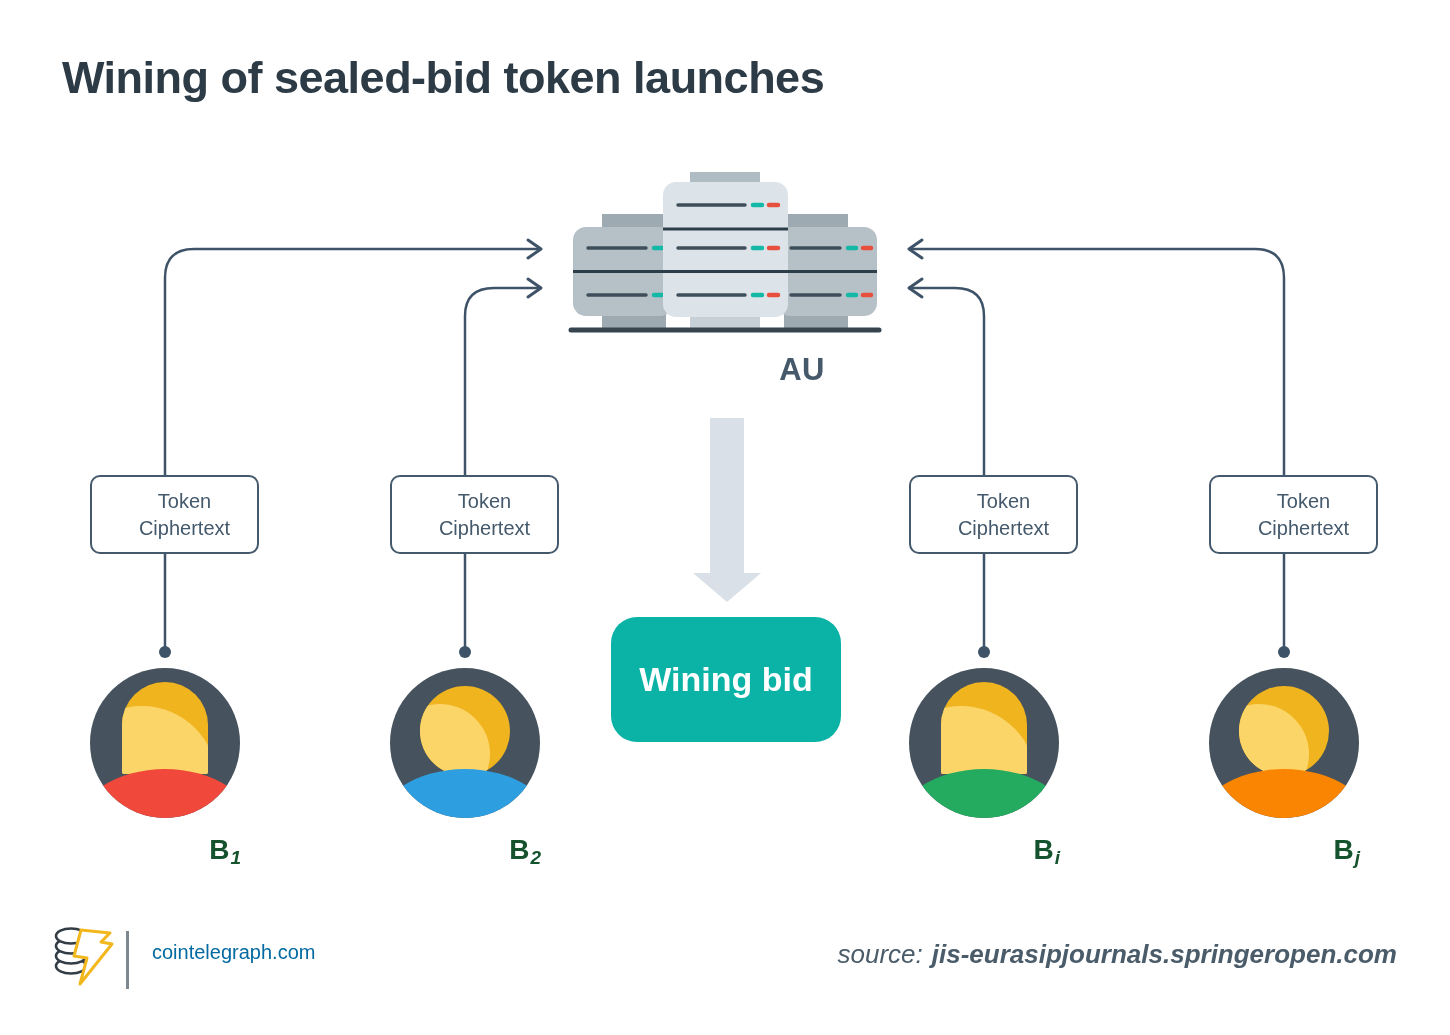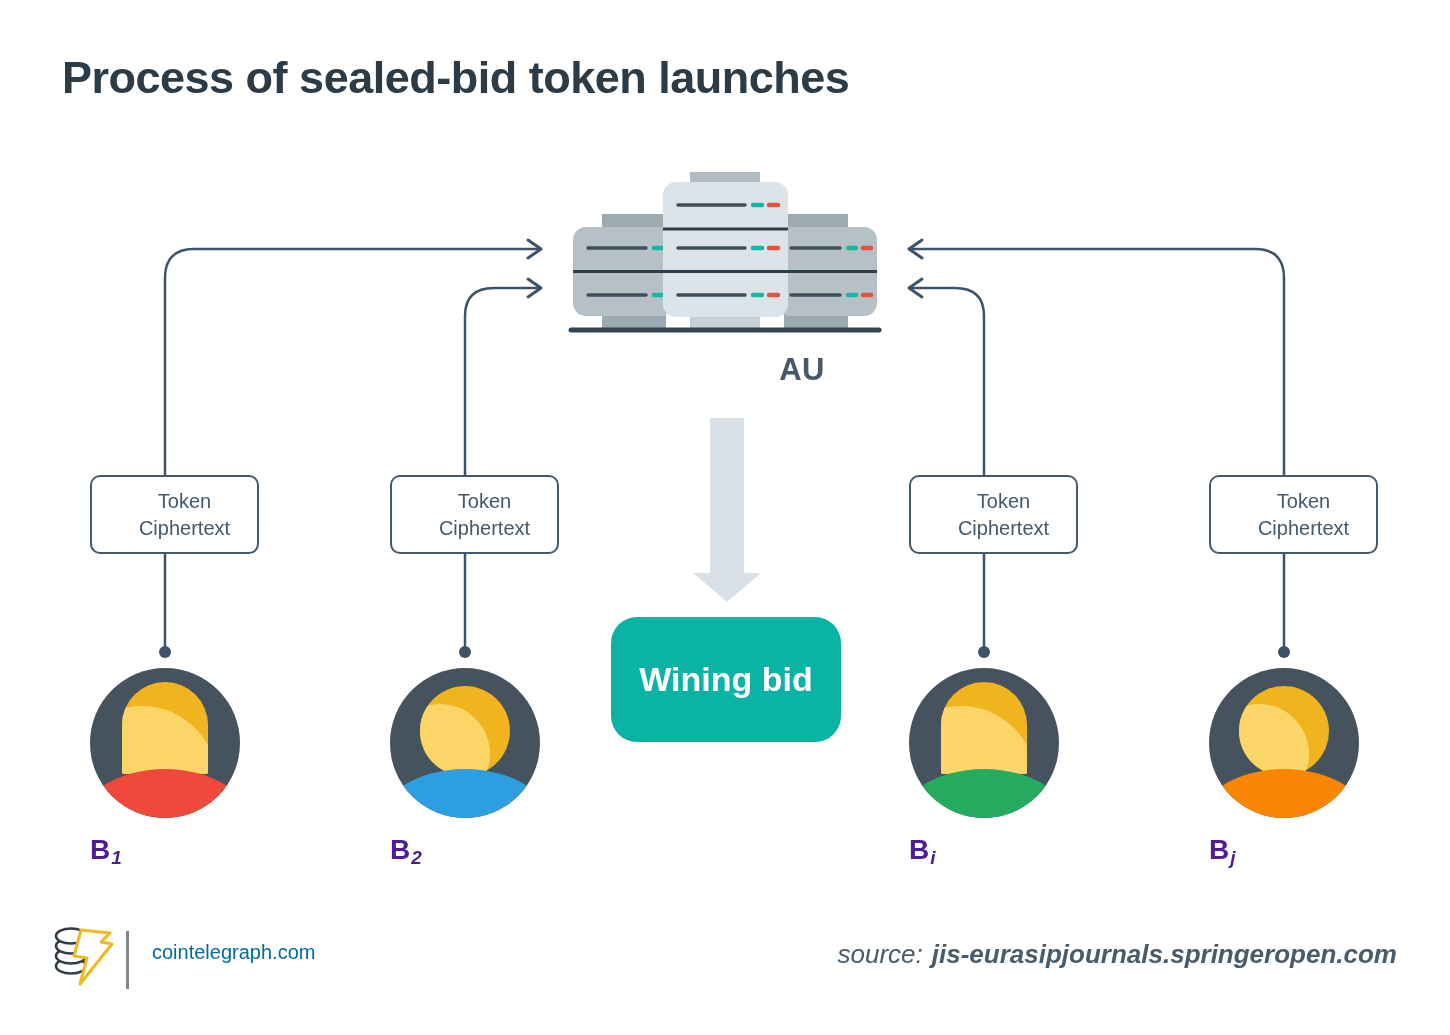--- a/index.html
+++ b/index.html
@@ -48,22 +48,22 @@
     background:#f0b41f;overflow:hidden;
   }
   .avatar .head .shine{
     position:absolute;left:-30px;top:18px;width:100px;height:100px;border-radius:50%;
     background:#fcd569;
   }
   .avatar .shirt{
     position:absolute;left:-14px;top:101px;width:178px;height:118px;border-radius:50%;
   }
   .bidder-label{
-    position:absolute;top:834px;width:150px;text-align:left;
-    color:#4c1d95;font-size:28px;font-weight:bold;
+    position:absolute;top:834px;width:150px;text-align:right;
+    color:#14532d;font-size:28px;font-weight:bold;
   }
   .bidder-label.p1{left:90px}.bidder-label.p2{left:390px}
   .bidder-label.p3{left:909px}.bidder-label.p4{left:1209px}
   .bidder-label .sub{
     font-size:19px;font-style:italic;position:relative;top:5px;left:1px;
   }
   .footer-divider{
     position:absolute;left:126px;top:931px;width:3px;height:58px;background:#7e888f;
   }
   .site{
@@ -74,21 +74,21 @@
   }
   .source .prefix{font-weight:normal;margin-right:9px;}
   .source .domain{font-weight:bold;}
   .logo{position:absolute;left:50px;top:922px;}
 </style>
 </head>
 <body>
 
 <div id="canvas">
 
-  <div class="title">Process of sealed-bid token launches</div>
+  <div class="title">Wining of sealed-bid token launches</div>
 
   <svg class="layer" width="1450" height="1035" viewBox="0 0 1450 1035">
     <g stroke="#3e5368" stroke-width="2.5" fill="none" stroke-linecap="round">
       <path d="M165,650 V278 Q165,249 194,249 H540"></path>
       <path d="M465,650 V316 Q465,288 494,288 H540"></path>
       <path d="M1284,650 V278 Q1284,249 1255,249 H910"></path>
       <path d="M984,650 V316 Q984,288 955,288 H910"></path>
     </g>
     <g stroke="#3e5368" stroke-width="3" fill="none" stroke-linecap="round" stroke-linejoin="round">
       <path d="M528,240 L541,249 L528,258"></path>

